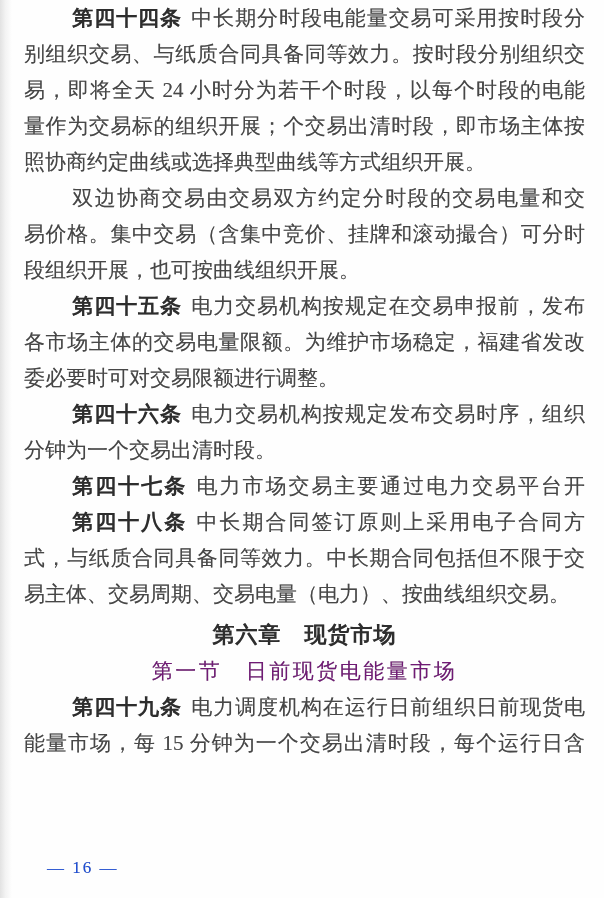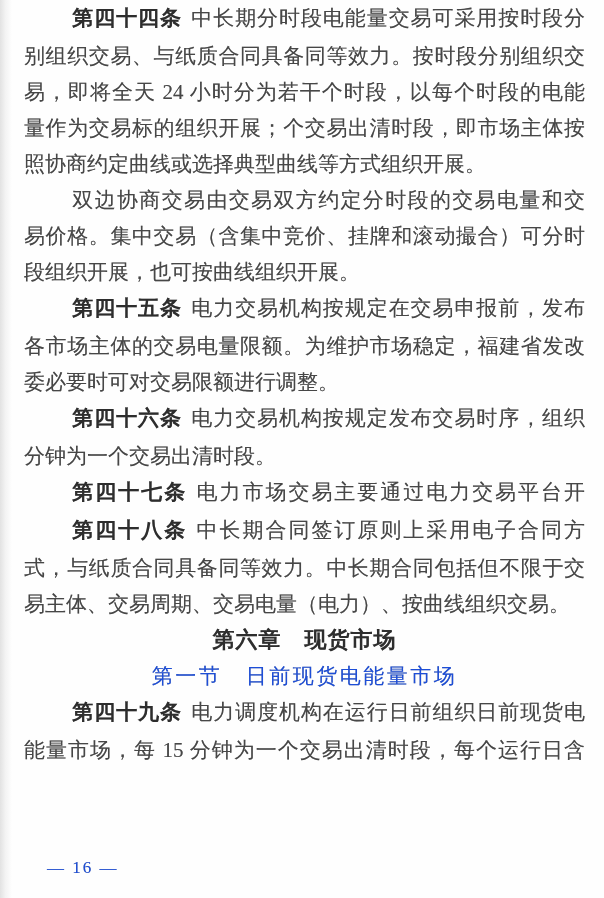--- a/index.html
+++ b/index.html
@@ -36,39 +36,40 @@
   .line {
     text-align: justify;
     text-align-last: left;
   }
   .line.fill {
     text-align-last: justify;
     text-justify: inter-character;
   }
   .line.first { text-indent: 2.3em; }
   .lead {
-    font-family: Liberation Mono, monospace;
+    font-family: Liberation Sans, sans-serif;
     font-weight: 700;
     color: #2d2d2d;
     margin-right: 0.45em;
   }
   .chapter {
     text-align: center;
     text-align-last: center;
     font-family: "Liberation Sans", "DejaVu Sans", sans-serif;
     font-weight: 700;
     font-size: 22px;
     color: #2e2e2e;
+    margin-top: 5px;
     letter-spacing: 1px;
   }
   .section {
     text-align: right;
     text-align-last: center;
     font-size: 21px;
-    color: #1d4ed8;
+    color: #701a75;
     letter-spacing: 2.5px;
   }
   .footer {
     position: absolute;
     left: 47px;
     top: 858px;
     font-size: 17px;
     letter-spacing: 2px;
     color: #1d4ed8;
     text-shadow: 0 0 0.5px rgba(70,70,70,0.45);

